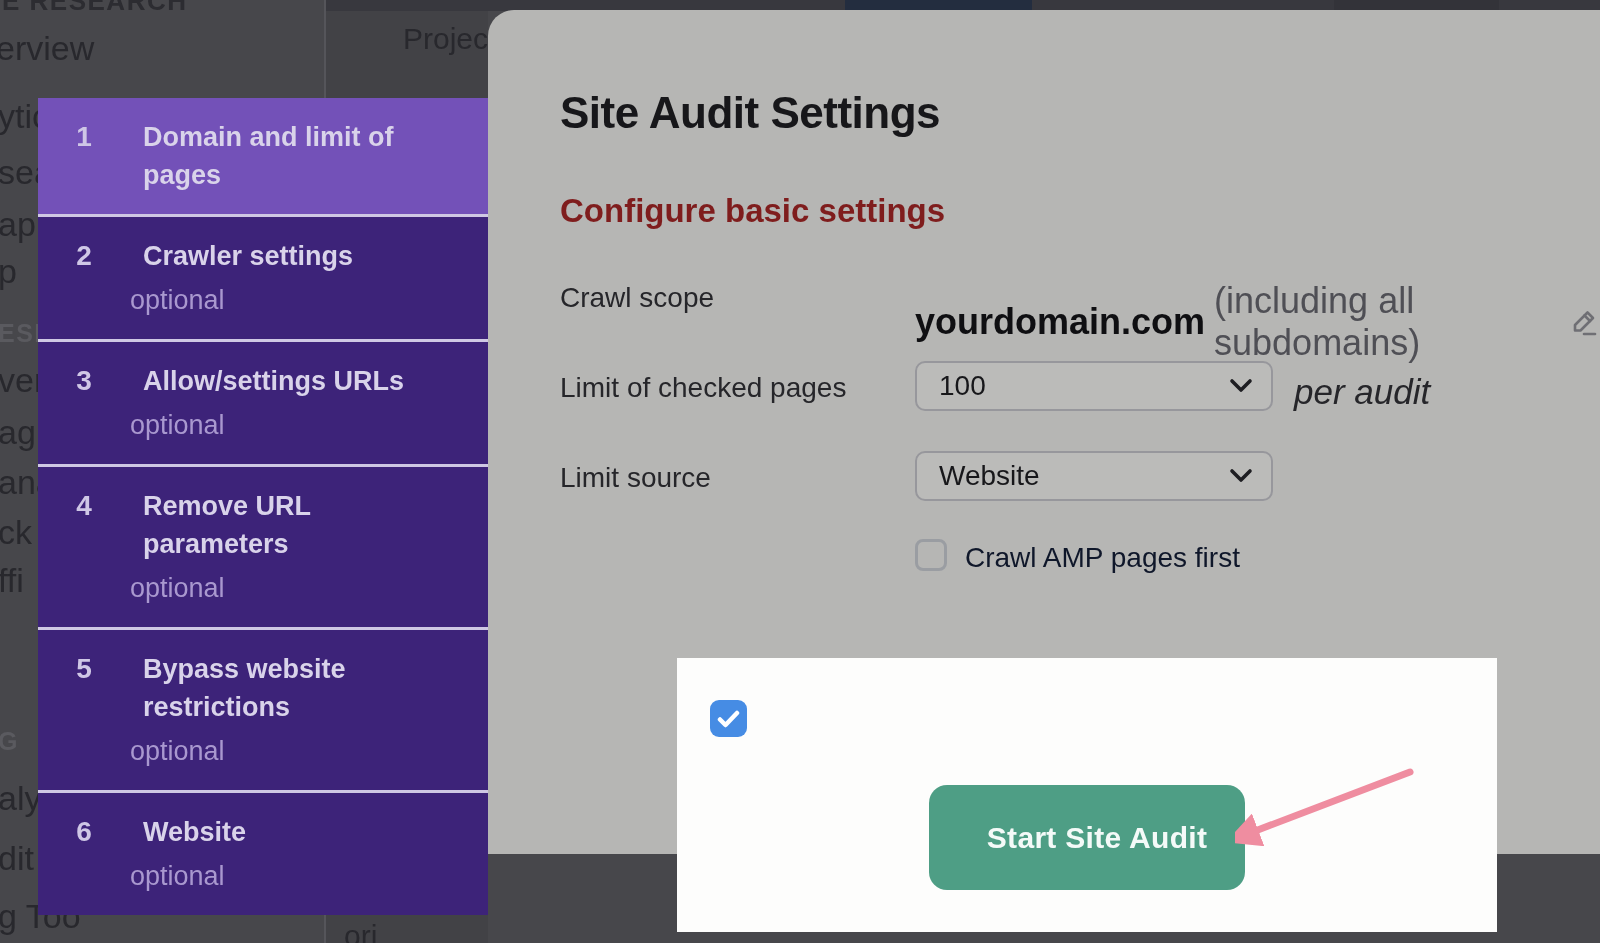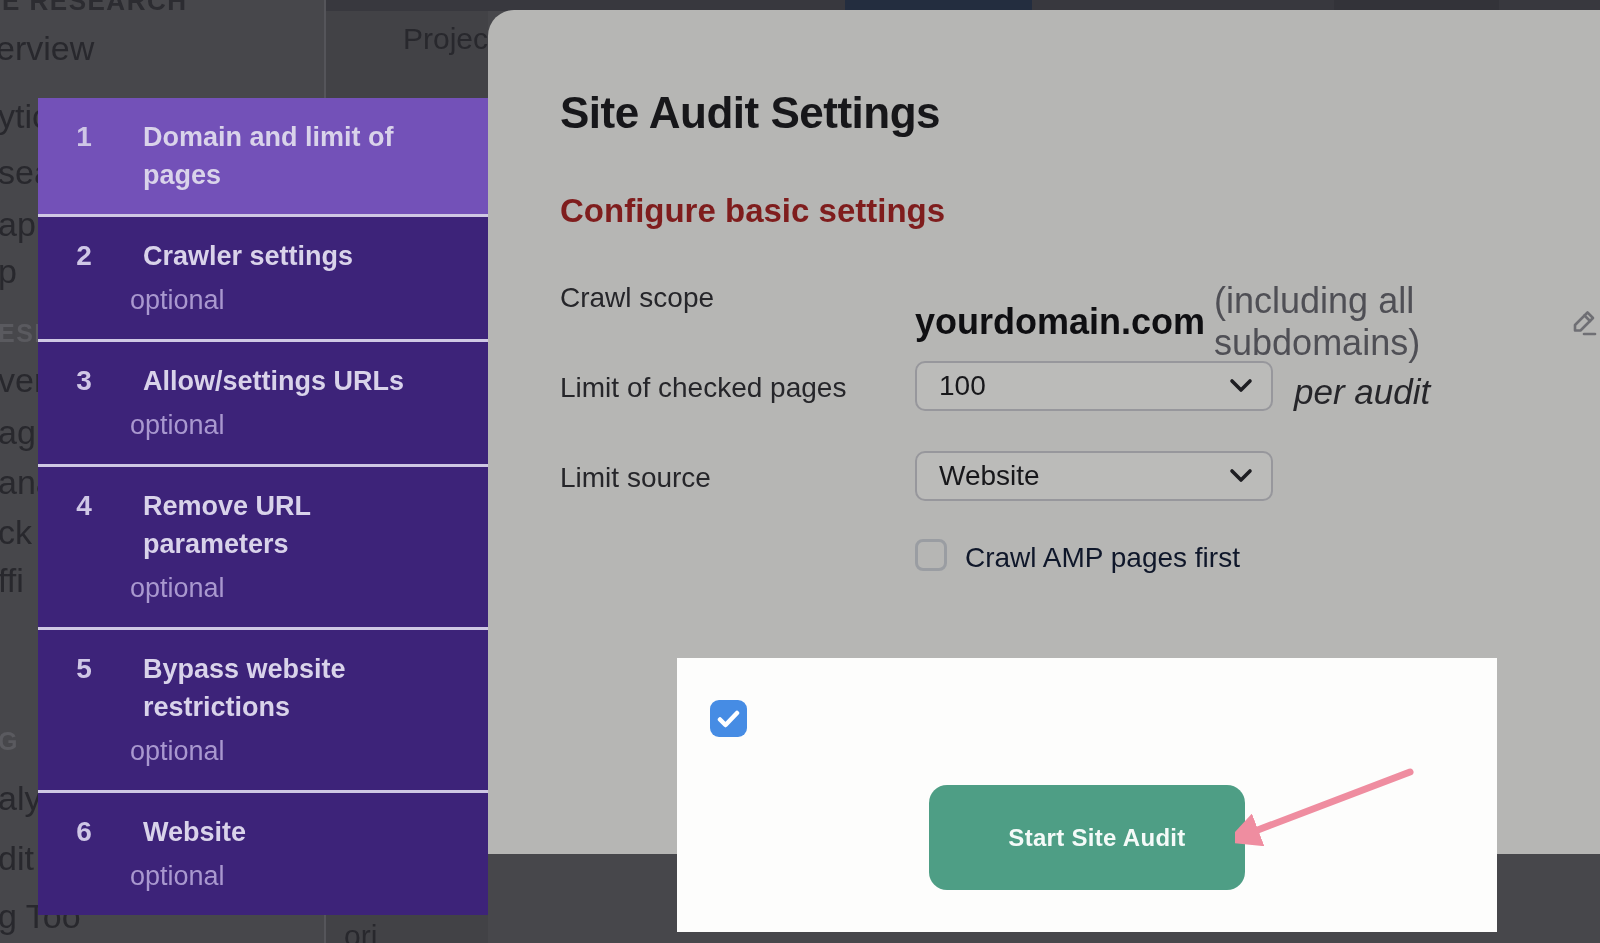--- a/index.html
+++ b/index.html
@@ -57,21 +57,21 @@
   .checkbox{position:absolute;width:32px;height:32px;border:3px solid #9a9da2;border-radius:8px;cursor:pointer;}
   .amp-label{position:absolute;left:477px;top:532px;font-size:28px;color:#0f172a;}
 
   
   .highlight-panel{position:absolute;left:189px;top:648px;width:820px;height:274px;background:var(--highlight-bg);}
   .email-check{position:absolute;left:33px;top:42px;width:37px;height:37px;border-radius:9px;
     background:var(--checkbox-blue);display:flex;align-items:center;justify-content:center;cursor:pointer;}
   .email-label{position:absolute;left:84px;top:46px;font-size:29px;color:#1b1b1f;}
   .start-btn{position:absolute;left:252px;top:127px;width:316px;height:105px;border:none;
     border-radius:18px;background:var(--button-green);color:var(--button-text);
-    font-family:inherit;font-size:24px;font-weight:600;letter-spacing:0.3px;cursor:pointer;padding-left:20px;}
+    font-family:inherit;font-size:30px;font-weight:600;letter-spacing:0.3px;cursor:pointer;padding-left:20px;}
   .arrow-annot{position:absolute;left:558px;top:102px;}
 </style>
 </head>
 <body>
 
 <div class="stage">
 
   <div class="under-right"></div>
   <div class="under-vline"></div>
   <div class="top-strip"></div>

